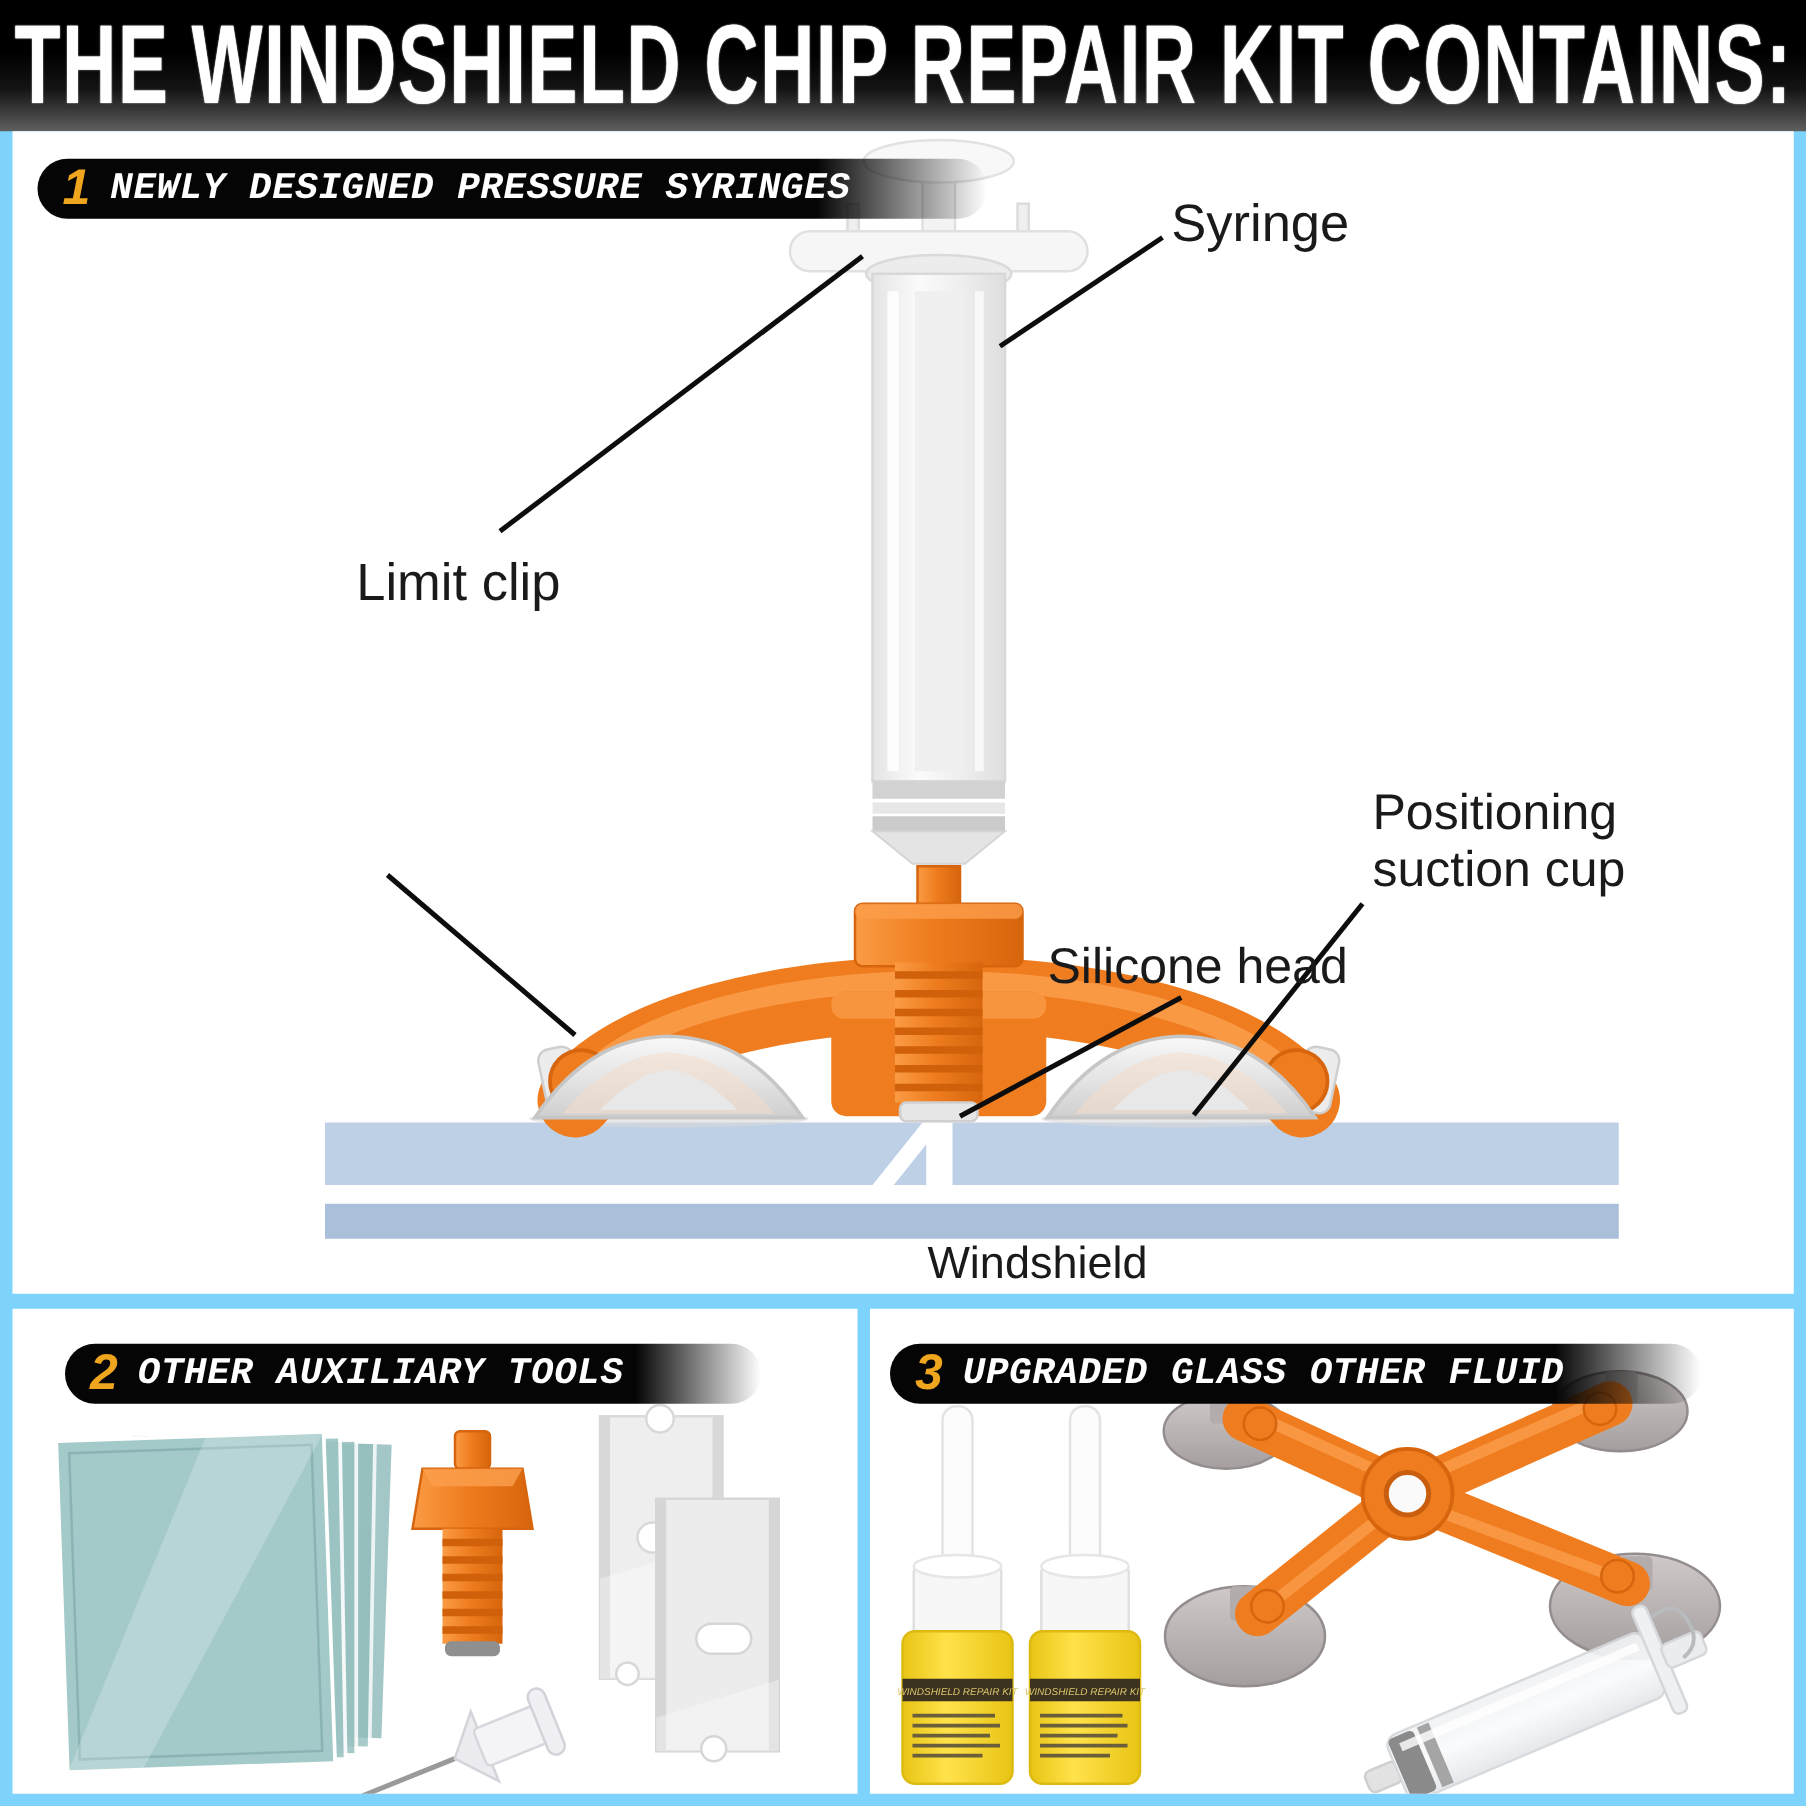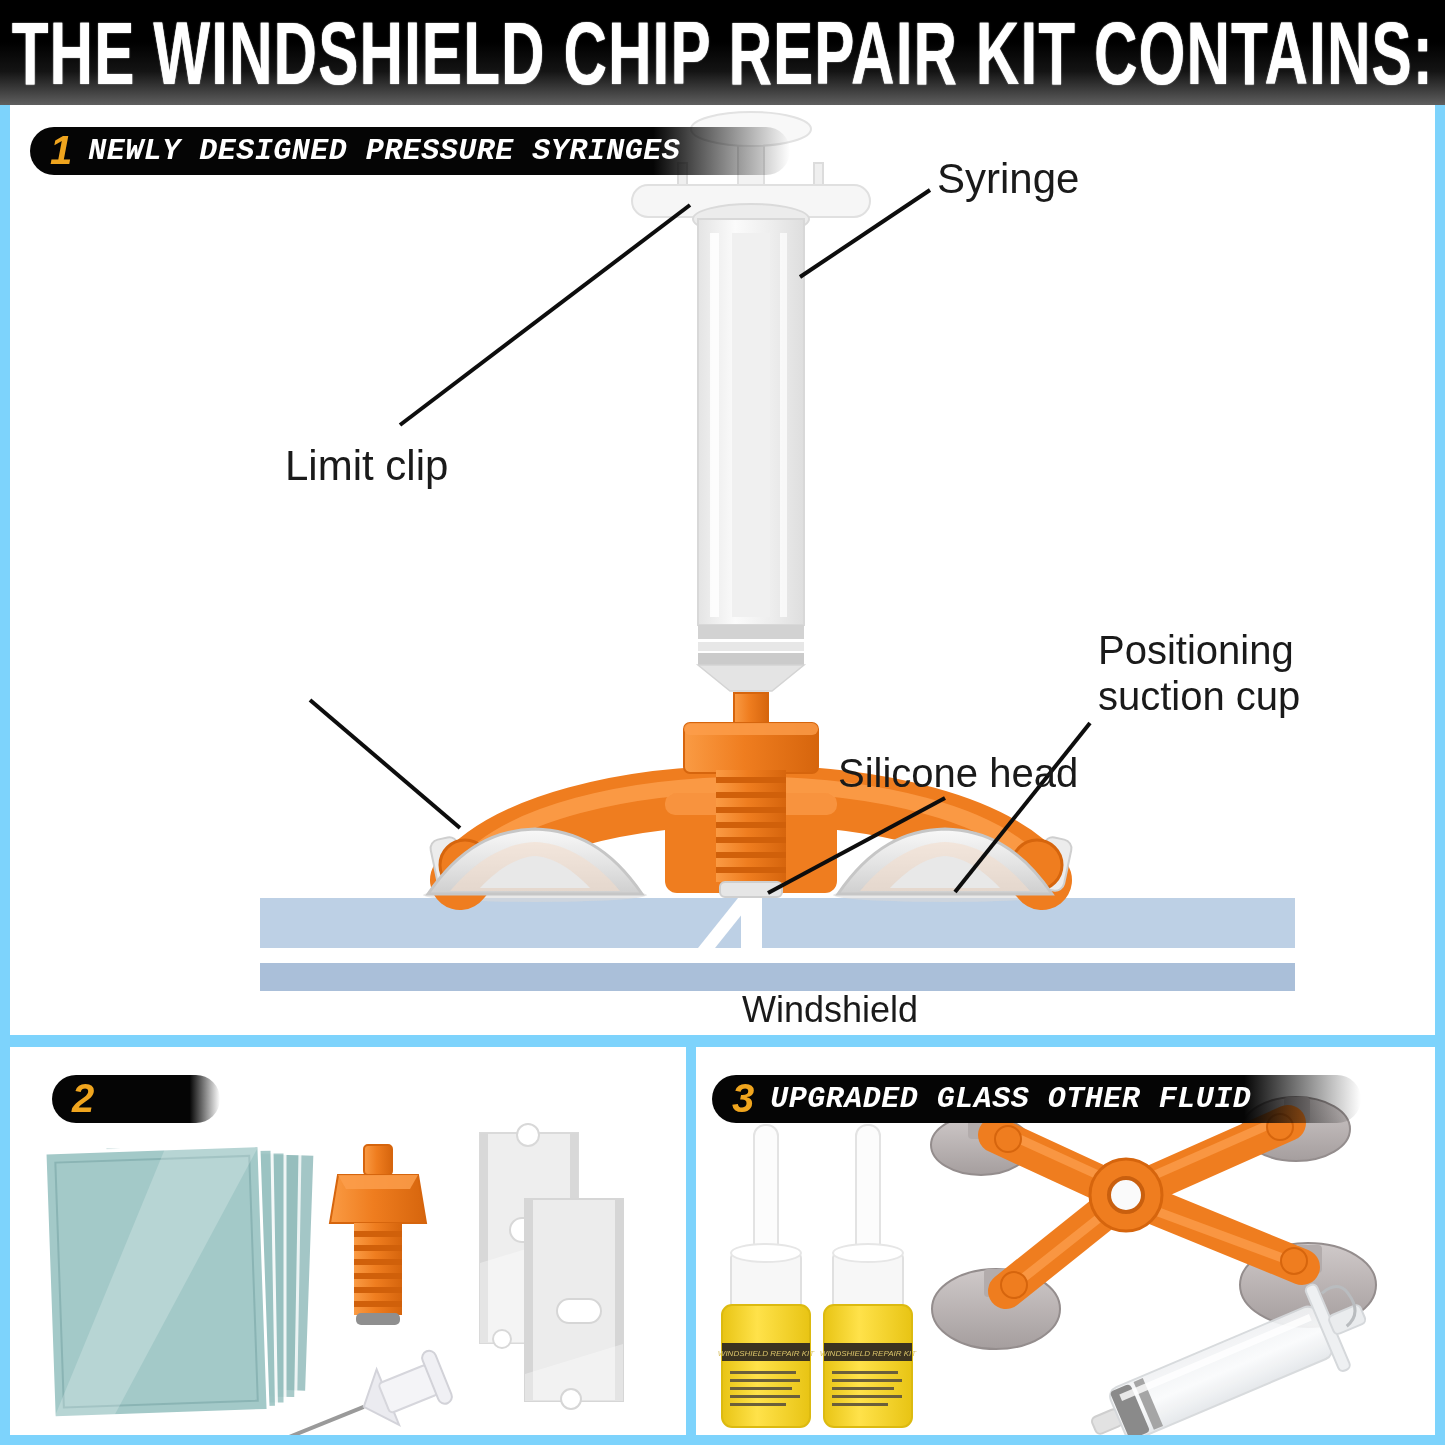--- a/index.html
+++ b/index.html
@@ -235,20 +235,21 @@
           <rect x="90" width="8" height="202" fill="#d6d6d6"></rect>
           <rect x="32" y="100" width="44" height="24" rx="12" fill="#ffffff" stroke="#d6d6d6" stroke-width="2"></rect>
           <polygon points="0,175 98,145 98,202 0,202" fill="#ffffff" opacity="0.35"></polygon>
           <circle cx="46" cy="200" r="10" fill="#ffffff" stroke="#d6d6d6" stroke-width="2"></circle>
         </g>
       </g>
     </svg>
 
     <div class="bar bar2">
       <span class="num">2</span>
+      <span class="btitle">OTHER AUXILIARY TOOLS</span>
     </div>
   </div>
 
   <div class="panel p3">
     <svg width="739" height="388" viewBox="0 0 739 388">
       <defs>
         <linearGradient id="gYellow" x1="0" y1="0" x2="1" y2="0">
           <stop offset="0" stop-color="#e8c414"></stop>
             <stop offset="0.4" stop-color="#ffe24a"></stop>
           <stop offset="1" stop-color="#e8c414"></stop>

